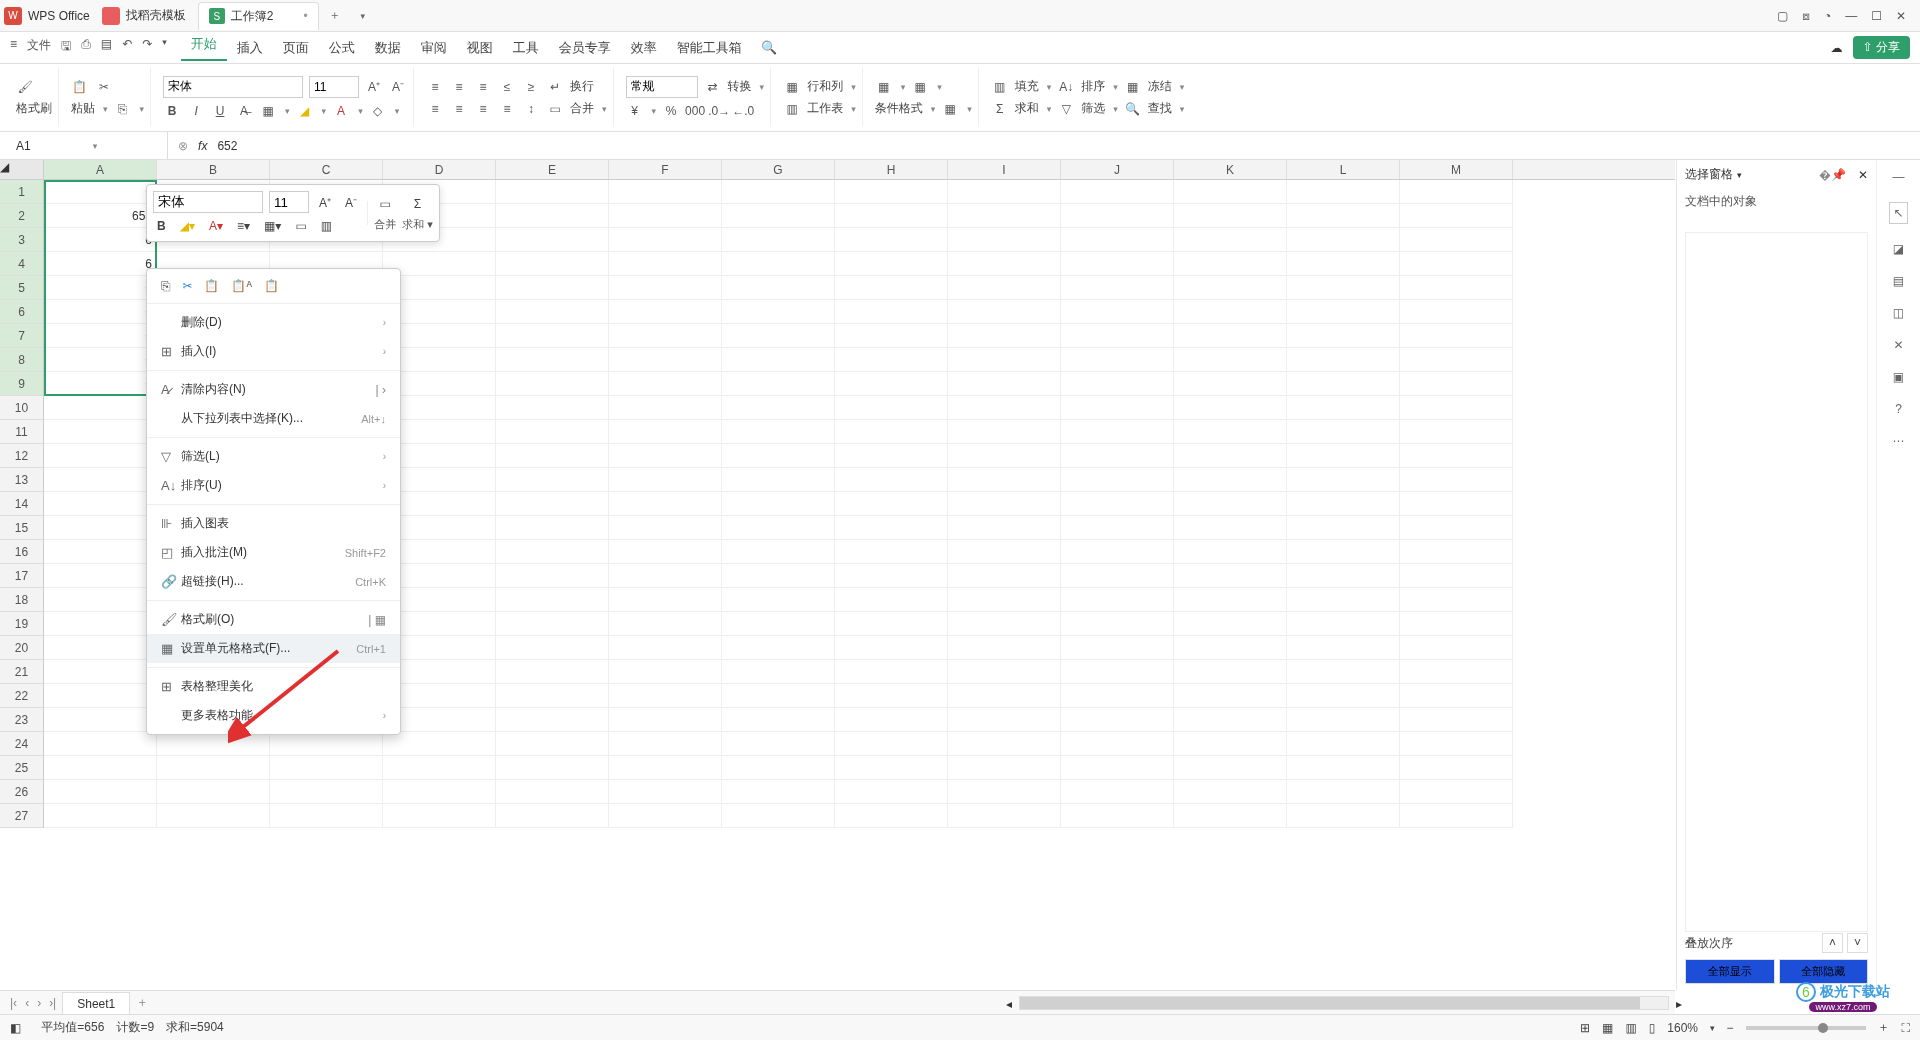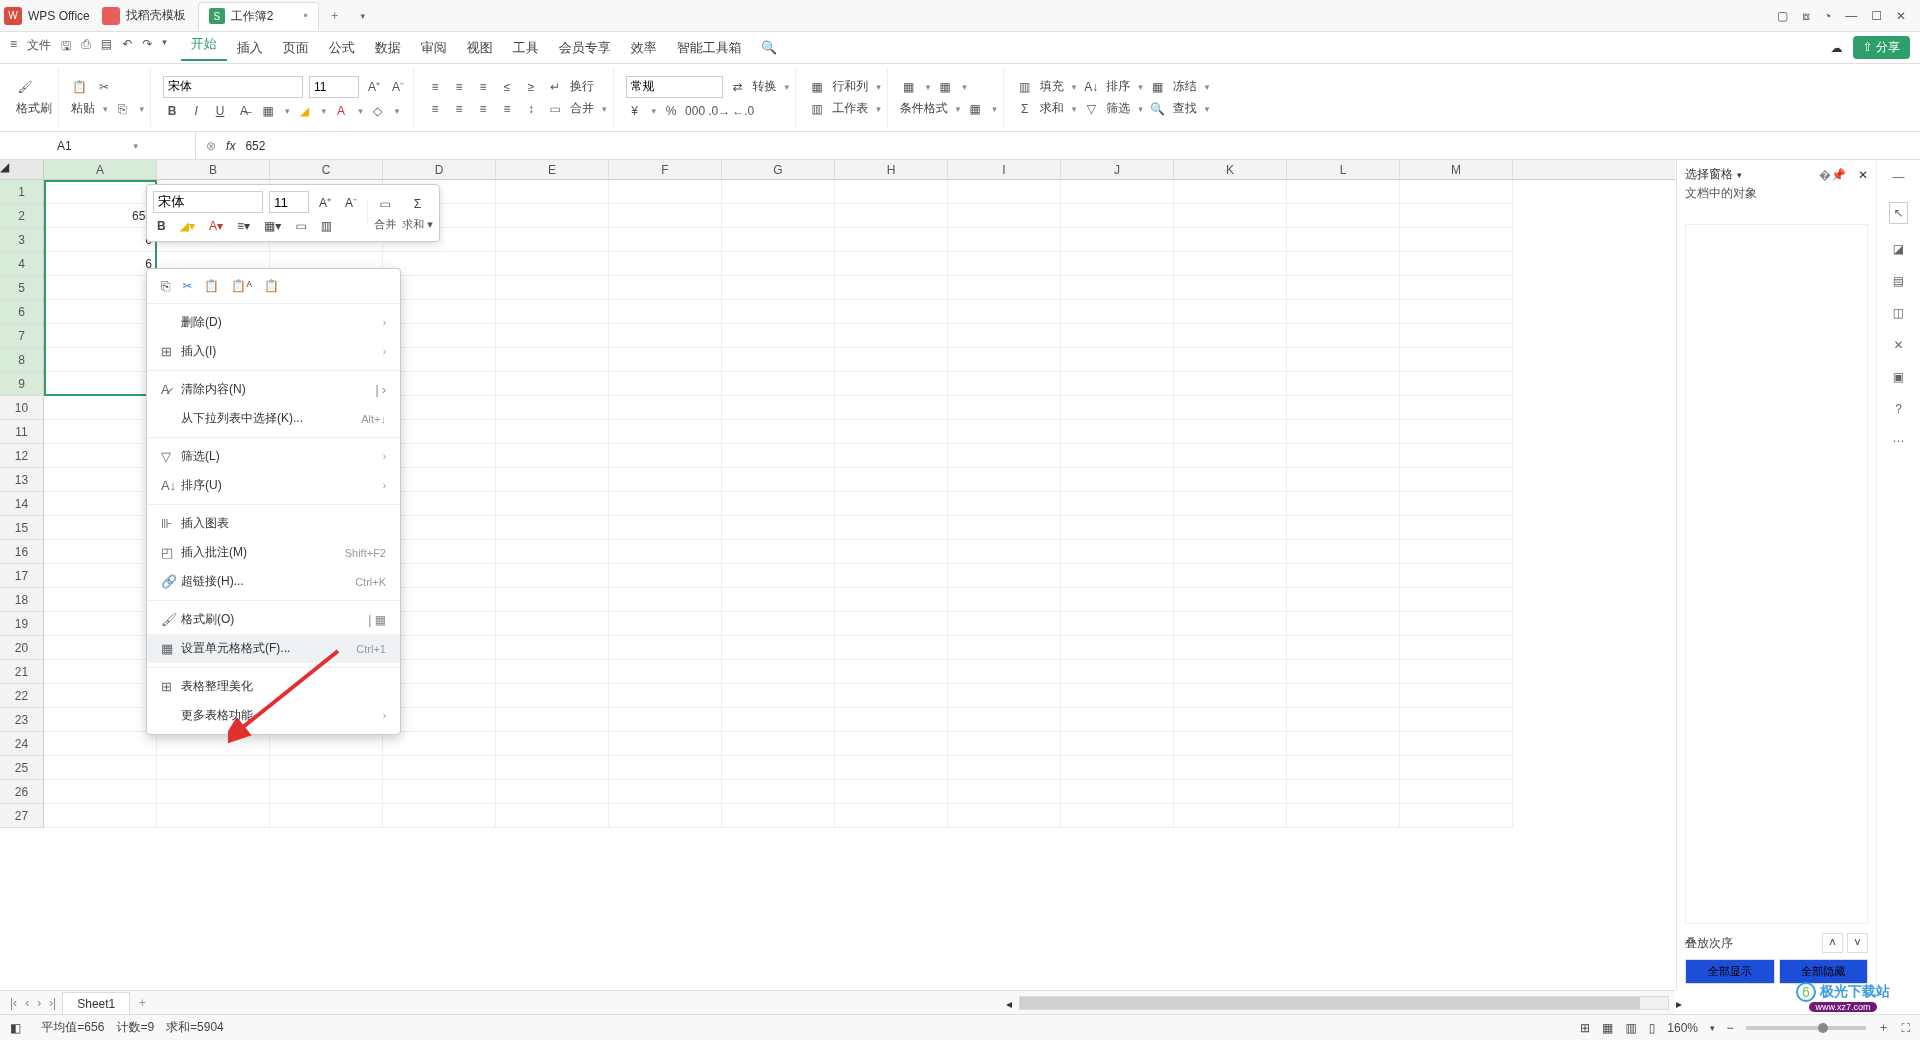--- a/index.html
+++ b/index.html
@@ -33,21 +33,21 @@
 .rgroup.last { border-right: none;}
 .rrow { display: flex; gap: 6px; align-items: center; color: #444; font-size: 12px;}
 .ricn { width: 18px; height: 18px; display: inline-flex; align-items: center; justify-content: center; color: #555;}
 .ribbon select, .fontbox { height: 22px; border: 1px solid #ccc; background: #fff; font-size: 12px; padding: 0 4px;}
 .fontbox { width: 140px;}
 .sizebox { width: 50px;}
 .dd { font-size: 9px; color: #888; margin-left: 2px;}
 
 
 .fbar { height: 28px; display: flex; align-items: center; border-bottom: 1px solid #e0e0e0;}
-.namebox { width: 196px; text-align: center; border-right: 1px solid #ddd; height: 100%; display: flex; align-items: center; justify-content: center; gap: 60px; padding: 0 16px;}
+.namebox { width: 168px; text-align: center; border-right: 1px solid #ddd; height: 100%; display: flex; align-items: center; justify-content: flex-start; gap: 60px; padding: 0 16px;}
 .fxarea { display: flex; align-items: center; gap: 10px; padding: 0 10px; flex: 1;}
 
 
 .sheet-area { position: absolute; top: 160px; left: 0; right: 245px; bottom: 50px; overflow: hidden;}
 .colheads { display: flex; position: absolute; top: 0; left: 0; right: 0; height: 20px; background: #f3f3f3; border-bottom: 1px solid #ccc;}
 .corner { width: 44px; border-right: 1px solid #ccc; background: #e8e8e8;}
 .ch { flex: 0 0 113px; text-align: center; border-right: 1px solid #ddd; color: #555; line-height: 20px;}
 .ch.sel { background: #d8ead8;}
 .rowheads { position: absolute; top: 20px; left: 0; width: 44px; background: #f3f3f3; border-right: 1px solid #ccc;}
 .rh { height: 24px; line-height: 24px; text-align: center; border-bottom: 1px solid #ddd; color: #555;}
@@ -236,21 +236,21 @@
         <span class="ricn">≡</span>
         <span class="ricn">≡</span>
         <span class="ricn">↕</span>
         <span class="ricn">▭</span>
         <span>合并</span>
         <span class="dd">▾</span>
       </div>
   </div>
   <div class="rgroup">
     <div class="rrow">
-        <input class="fontbox" style="width: 97px;" value="常规">
+        <input class="fontbox" style="width: 72px;" value="常规">
         <span class="ricn">⇄</span>
         <span>转换</span>
         <span class="dd">▾</span>
       </div>
     <div class="rrow">
         <span class="ricn">¥</span>
         <span class="dd">▾</span>
         <span class="ricn">%</span>
         <span class="ricn">000</span>
         <span class="ricn">.0→</span>
@@ -894,21 +894,21 @@
   <line x1="110" y1="5" x2="10" y2="85" stroke="#e03030" stroke-width="4" marker-end="url(#ah)"></line>
 </svg>
 
 <div class="rpanel">
   <div class="rtit">
       <span>选择窗格</span>
       <span style="font-size:9px;">▾</span>
       <span class="pin">�📌</span>
       <span style="margin-left:8px;">✕</span>
     </div>
-  <div style="margin-top:2px; color:#555;">文档中的对象</div>
+  <div style="margin-top:10px; color:#555;">文档中的对象</div>
   <div class="listarea"></div>
   <div class="bott">
     <div class="brow1">
         <span>叠放次序</span>
         <span style="margin-left:auto; border:1px solid #ddd; padding:2px 6px;">˄</span>
         <span style="border:1px solid #ddd; padding:2px 6px; margin-left:4px;">˅</span>
       </div>
     <div class="brow2">
         <button>全部显示</button>
         <button>全部隐藏</button>

